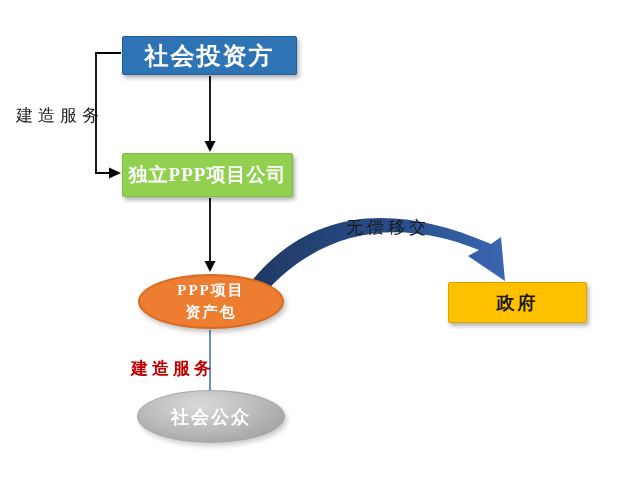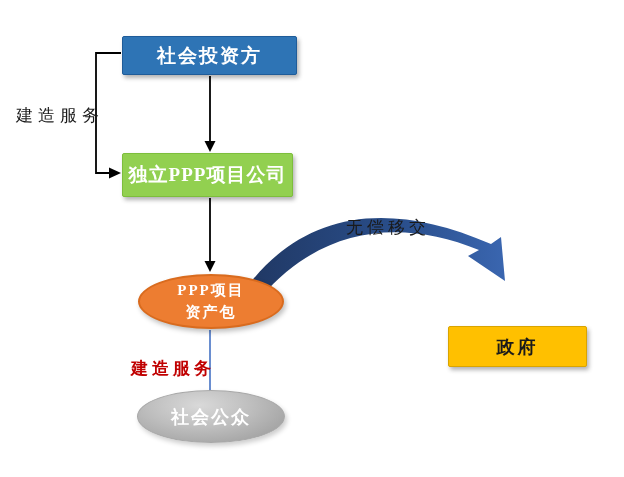--- a/index.html
+++ b/index.html
@@ -22,21 +22,21 @@
   }
   .rect{
     border-radius:2px;
     box-shadow:2px 3px 4px rgba(0,0,0,0.30);
   }
   .node-investor{
     left:122px;top:36px;width:175px;height:39px;
     background:var(--investor-fill,#2E74B5);
     border:1px solid var(--investor-border,#1F5C99);
     color:var(--node-text-light,#fff);
-    font-size:19px;letter-spacing:2px;
+    font-size:24px;letter-spacing:2px;
   }
   .node-company{
     left:122px;top:153px;width:171px;height:44px;
     background:var(--company-fill,#92D050);
     border:1px solid var(--company-border,#7DBE3C);
     color:var(--node-text-light,#fff);
     font-size:19px;letter-spacing:1px;text-align:center;
   }
   .node-asset{
     left:138px;top:274px;width:146px;height:55px;
@@ -46,21 +46,21 @@
     color:var(--node-text-light,#fff);
     font-size:15px;line-height:1.45;letter-spacing:2px;
     box-shadow:2px 3px 5px rgba(0,0,0,0.25);
     flex-direction:column;
   }
   .node-government{
     left:448px;top:282px;width:139px;height:41px;
     background:var(--government-fill,#FFC000);
     border:1px solid var(--government-border,#D9A400);
     color:var(--node-text-dark,#1a1a1a);
-    font-size:18px;letter-spacing:3px;margin-top:44px;
+    font-size:18px;letter-spacing:3px;
   }
   .node-public{
     left:137px;top:390px;width:148px;height:53px;
     border-radius:50%;
     background:radial-gradient(ellipse at 42% 28%,
       var(--public-fill-light,#D9D9D9) 0%,
       #bdbdbd 45%,
       var(--public-fill-dark,#969696) 100%);
     border:1px solid #a8a8a8;
     color:var(--node-text-light,#fff);

